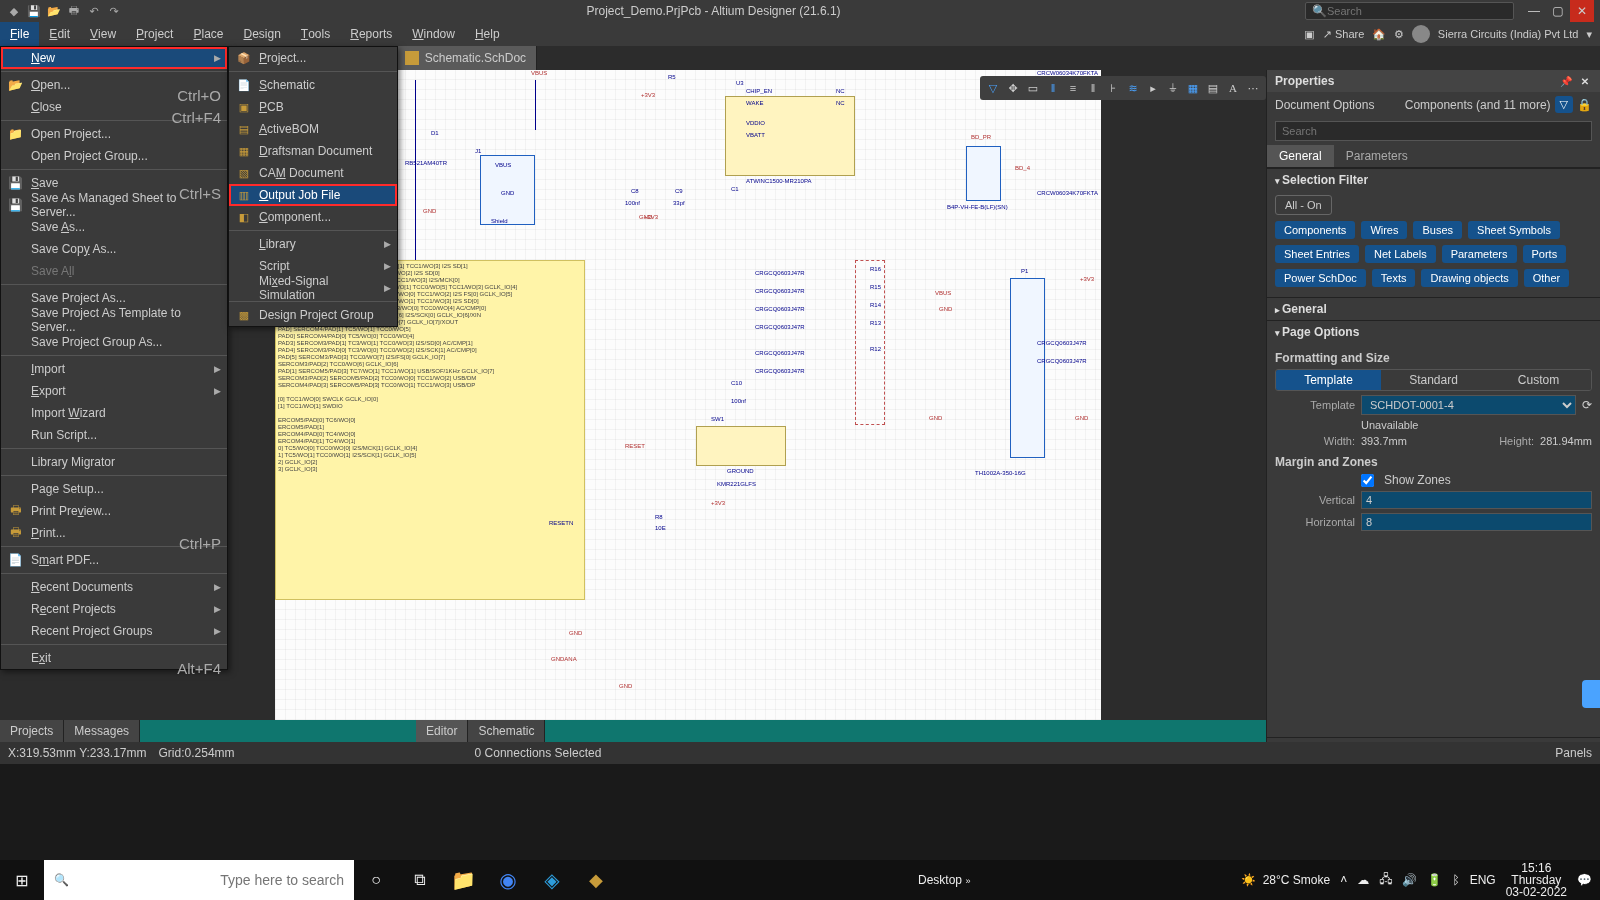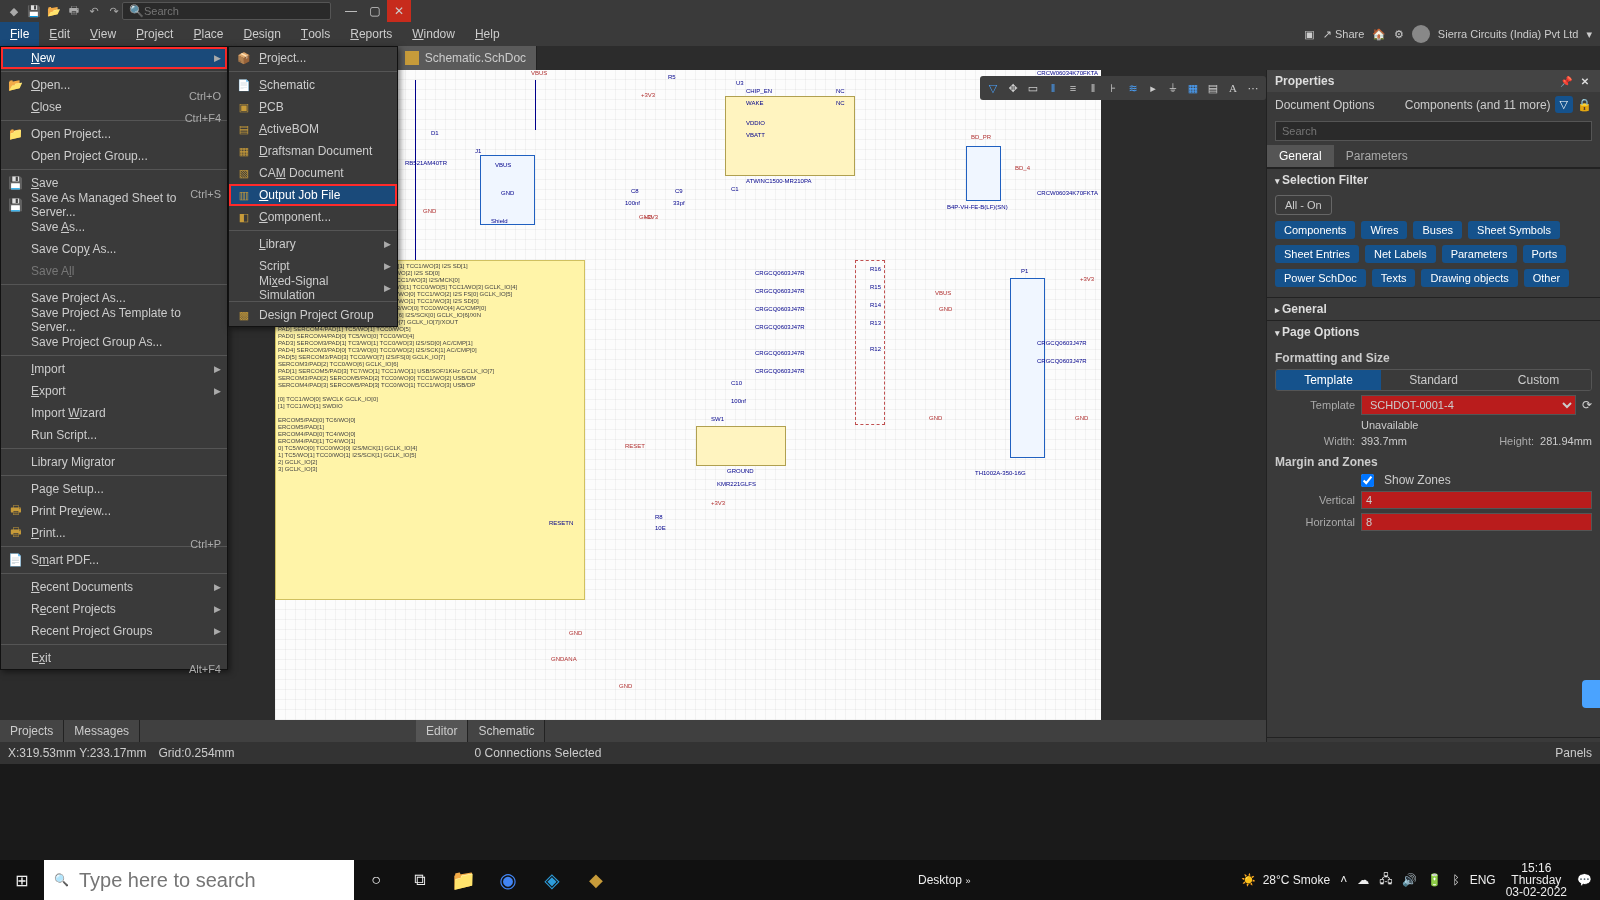--- a/index.html
+++ b/index.html
@@ -29,21 +29,21 @@
 .tab-bar .tab { padding: 0 10px; display: flex; align-items: center; gap: 6px; background: #444; border-right: 1px solid #222; color: #ccc; }
 .tab-bar .tab.active { background: #5a5a5a; }
 .tab-bar .tab .ticon { width: 14px; height: 14px; background: #c79b3a; }
 .tab-bar .tab.active .ticon { background: #c79b3a; }
 
 
 .dropdown { position: absolute; top: 46px; left: 0; width: 228px; background: #3a3a3a; border: 1px solid #111; box-shadow: 2px 2px 6px rgba(0,0,0,0.5); z-index: 100; }
 .dropdown .ditem { height: 22px; display: flex; align-items: center; padding: 0 6px; color: #ccc; position: relative; }
 .dropdown .ditem .dicon { width: 18px; display: inline-flex; justify-content: center; color: #c79b3a; font-size: 12px; }
 .dropdown .ditem .dlabel { flex: 1; padding-left: 6px; }
-.dropdown .ditem .dshortcut { color: #aaa; font-size: 11px; margin-top: 21px; }
+.dropdown .ditem .dshortcut { color: #aaa; font-size: 15px; margin-top: 21px; }
 .dropdown .ditem .darrow { color: #aaa; font-size: 9px; }
 .dropdown .ditem.highlight { background: #1a4a7a; color: #fff; border: 2px solid #ff2a2a; height: 22px; padding: 0 4px; }
 .dropdown .ditem.disabled { color: #777; }
 .dropdown .dsep { height: 1px; background: #555; margin: 2px 0; }
 
 
 .submenu { position: absolute; top: 0; left: 228px; width: 170px; background: #3a3a3a; border: 1px solid #111; box-shadow: 2px 2px 6px rgba(0,0,0,0.5); z-index: 101; }
 .submenu .sitem { height: 22px; display: flex; align-items: center; padding: 0 6px; color: #ccc; }
 .submenu .sitem .sicon { width: 18px; display: inline-flex; justify-content: center; color: #c79b3a; font-size: 11px; }
 .submenu .sitem .slabel { flex: 1; padding-left: 6px; }
@@ -83,38 +83,38 @@
 .rp-body { padding: 4px 8px; }
 .rp-chip-row { display: flex; flex-wrap: wrap; gap: 6px; margin-bottom: 6px; }
 .rp-chip { background: #15528c; color: #fff; padding: 3px 9px; border-radius: 3px; font-size: 11px; }
 .rp-chip.outline { background: transparent; border: 1px solid #666; color: #ccc; text-align: center; }
 .rp-seg { display: flex; border: 1px solid #555; border-radius: 3px; overflow: hidden; }
 .rp-seg .seg { flex: 1; text-align: center; padding: 3px 0; color: #ccc; background: #3a3a3a; }
 .rp-seg .seg.active { background: #15528c; color: #fff; }
 .rp-field { display: flex; align-items: center; gap: 6px; margin: 4px 0; }
 .rp-field label { width: 80px; text-align: right; color: #aaa; font-size: 11px; }
 .rp-field .val { flex: 1; color: #ccc; font-size: 11px; }
-.rp-field input, .rp-field select { flex: 1; background: #b91c1c; border: 1px solid #555; color: #ccc; padding: 2px 4px; font-size: 11px; }
+.rp-field input, .rp-field select { flex: 1; background: #0c4a6e; border: 1px solid #555; color: #ccc; padding: 2px 4px; font-size: 11px; }
 .rp-nothing { padding: 4px 8px; color: #aaa; border-top: 1px solid #222; margin-top: auto; }
 
 
-.bottom-tabs { position: absolute; left: 0; right: 334px; top: 720px; height: 22px; background: #404040; display: flex; }
+.bottom-tabs { position: absolute; left: 0; right: 334px; top: 720px; height: 22px; background: #0f766e; display: flex; }
 .bottom-tabs .btab { padding: 0 10px; display: flex; align-items: center; color: #ccc; background: #444; border-right: 1px solid #222; }
 .bottom-tabs .btab.first { margin-left: 0; }
 .bottom-tabs .btab.editor { background: #555; margin-left: 276px; }
 
 
 .status-bar { position: absolute; left: 0; right: 0; top: 742px; height: 22px; background: #333; display: flex; align-items: center; padding: 0 8px; color: #ccc; }
 .status-bar .sb-right { margin-left: auto; display: flex; gap: 10px; }
 
 
 .taskbar { position: absolute; left: 0; right: 0; bottom: 0; height: 40px; background: #111; display: flex; align-items: center; color: #eee; }
 .taskbar .start { width: 44px; height: 40px; display: flex; align-items: center; justify-content: center; font-size: 16px; }
 .taskbar .search-box { width: 310px; height: 40px; background: #fff; display: flex; align-items: center; padding: 0 10px; gap: 10px; }
-.taskbar .search-box input { border: none; outline: none; font-size: 20px; color: #666; flex: 1; }
+.taskbar .search-box input { border: none; outline: none; font-size: 14px; color: #666; flex: 1; text-align: right; }
 .taskbar .tb-icon { width: 44px; height: 40px; display: flex; align-items: center; justify-content: center; font-size: 16px; color: #eee; }
 .taskbar .tb-app { width: 44px; height: 40px; display: flex; align-items: center; justify-content: center; }
 .taskbar .tb-app.folder::before { content: "📁"; font-size: 20px; }
 .taskbar .tb-app.chrome { }
 .taskbar .tb-app.chrome::before { content: "◉"; color: #4285f4; font-size: 20px; }
 .taskbar .tb-app.tv::before { content: "◈"; color: #2d9cdb; font-size: 20px; }
 .taskbar .tb-app.altium::before { content: "◆"; color: #c79b3a; font-size: 18px; }
 .taskbar .desktop-lbl { margin: 0 auto 0 300px; color: #eee; font-size: 12px; }
 .taskbar .tray { margin-left: auto; display: flex; align-items: center; gap: 10px; padding: 0 8px; }
 .taskbar .tray .weather { display: flex; align-items: center; gap: 6px; }
@@ -132,20 +132,21 @@
 
 <div class="title-bar">
   <div class="tb-icons">
     <span>◆</span>
     <span>💾</span>
     <span>📂</span>
     <span>🖶</span>
     <span>↶</span>
     <span>↷</span>
   </div>
+  <div class="title">Project_Demo.PrjPcb - Altium Designer (21.6.1)</div>
   <div class="search">
     🔍 <input placeholder="Search" style="">
   </div>
   <div class="win-btn">—</div>
   <div class="win-btn">▢</div>
   <div class="win-btn close">✕</div>
 </div>
 
 <div class="menu-bar">
   <div id="menu-container" style="display:flex">

